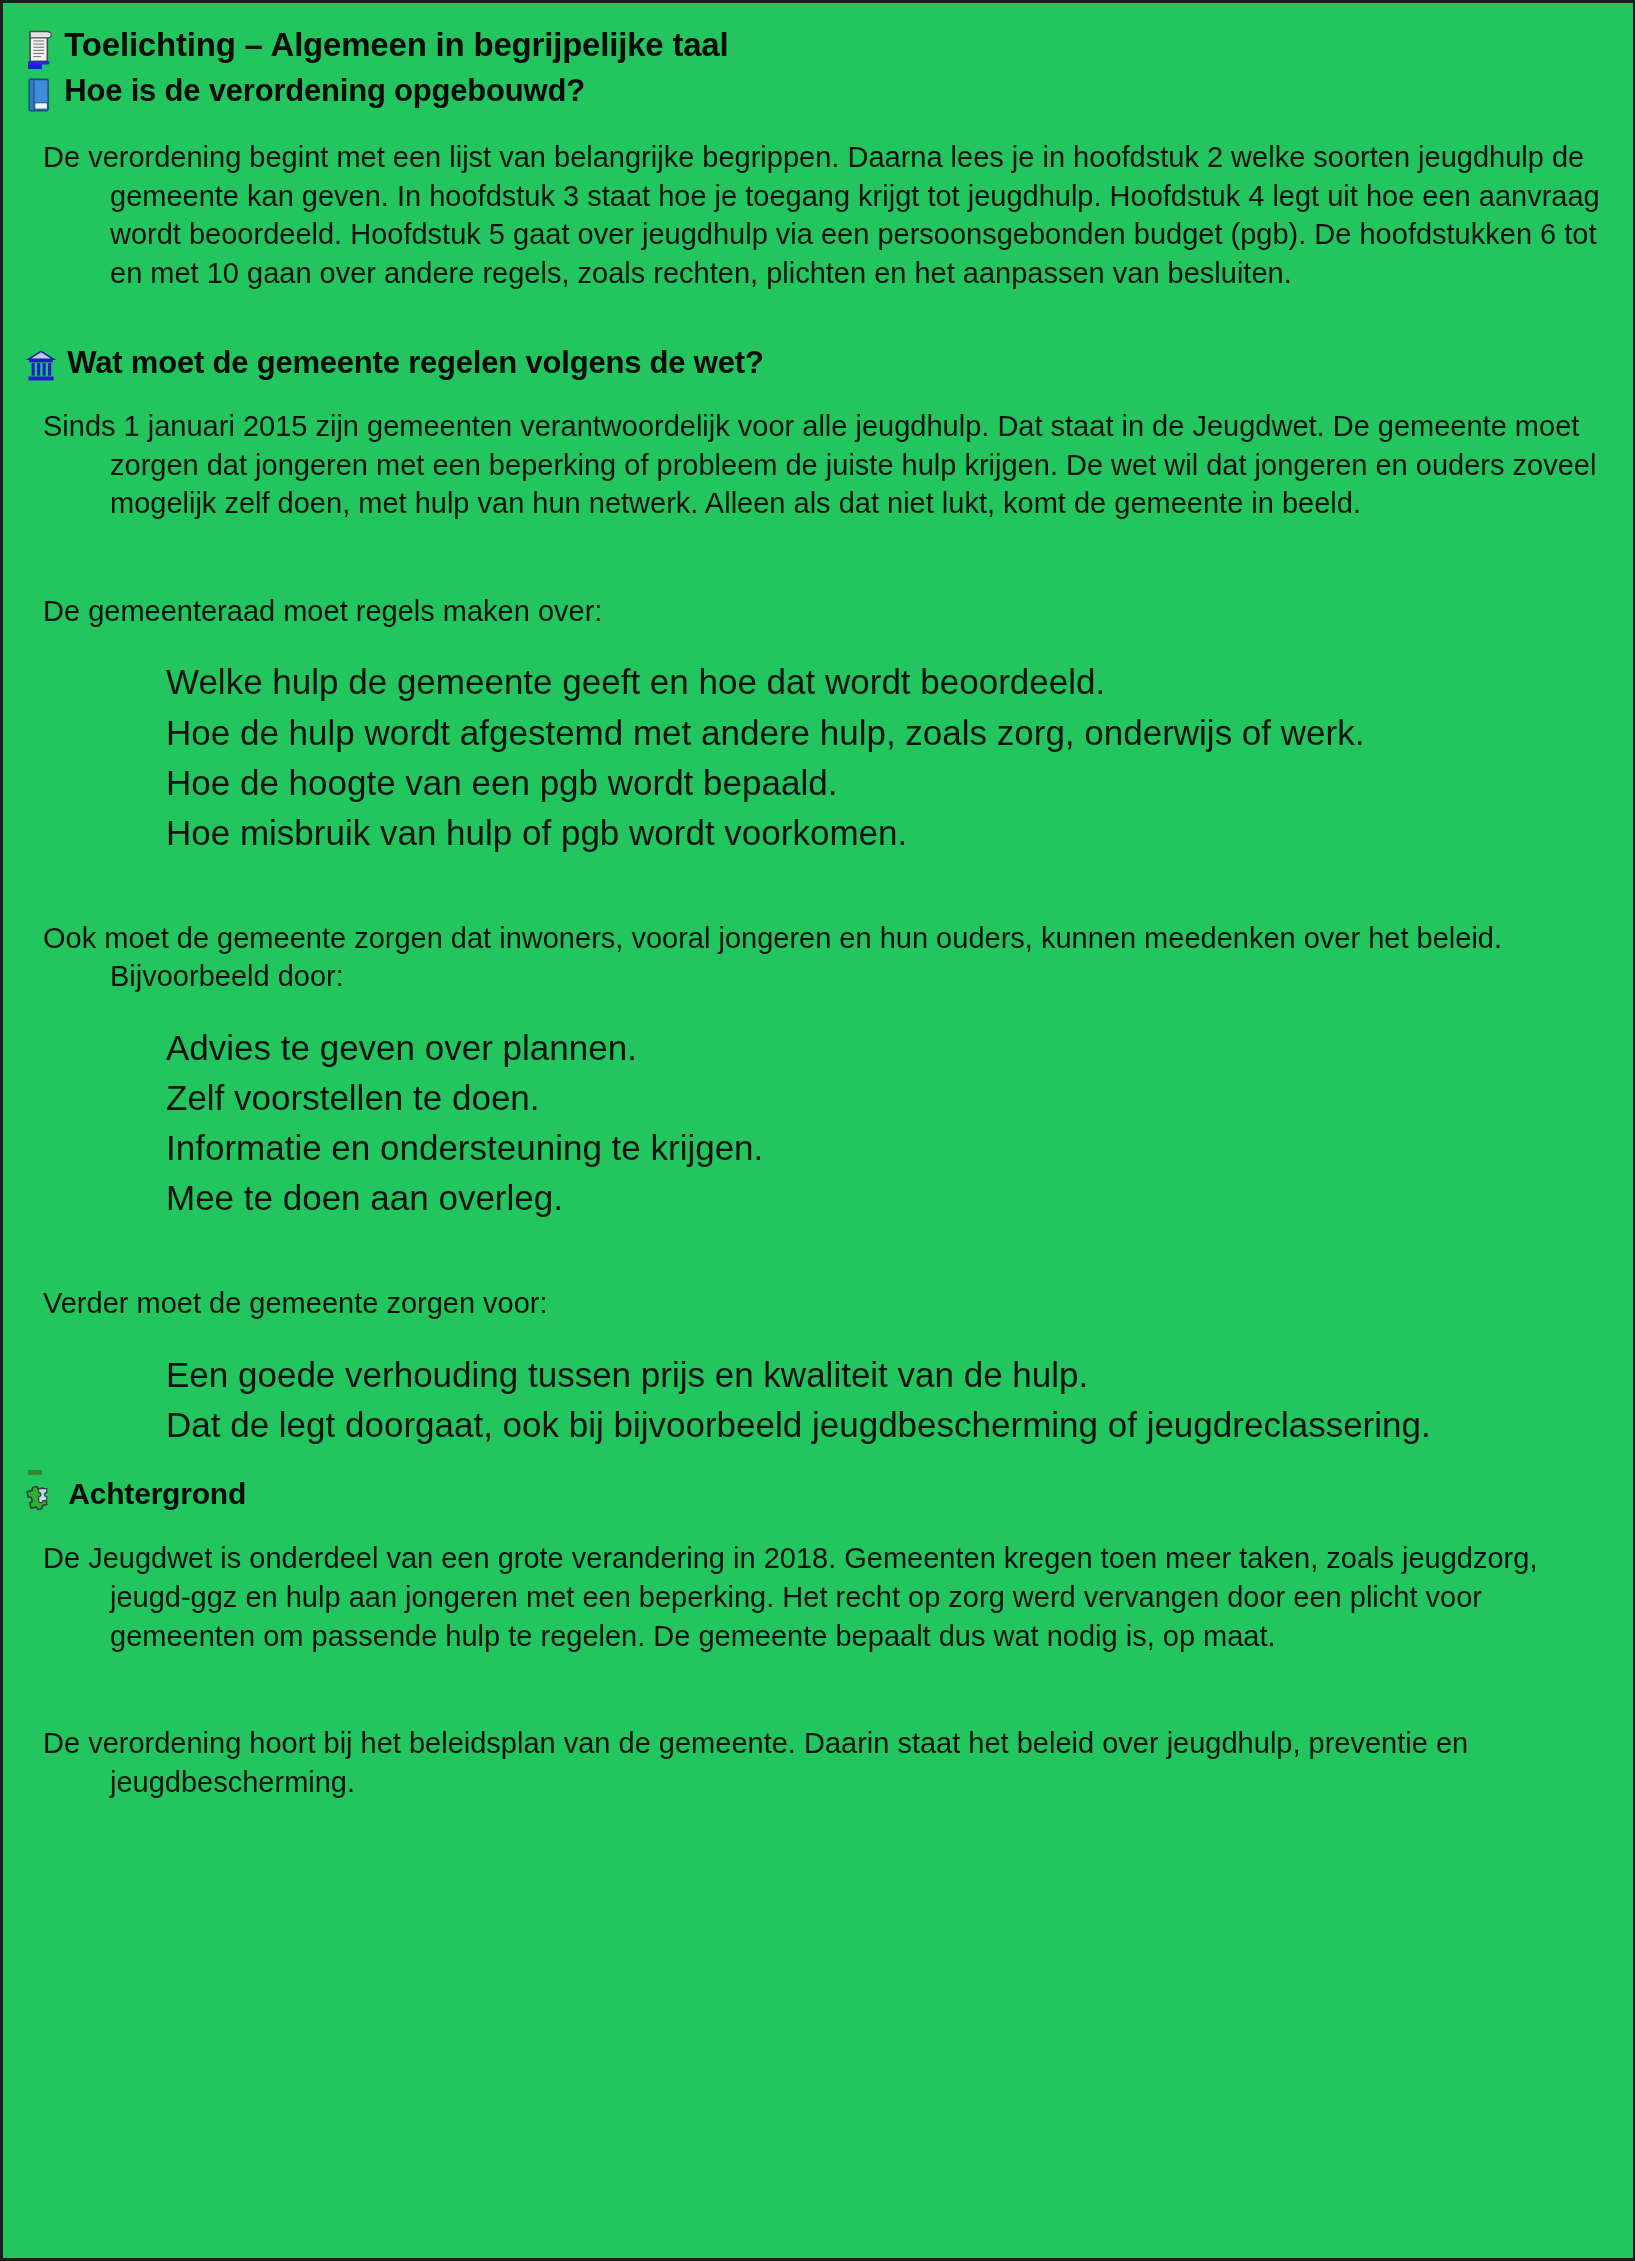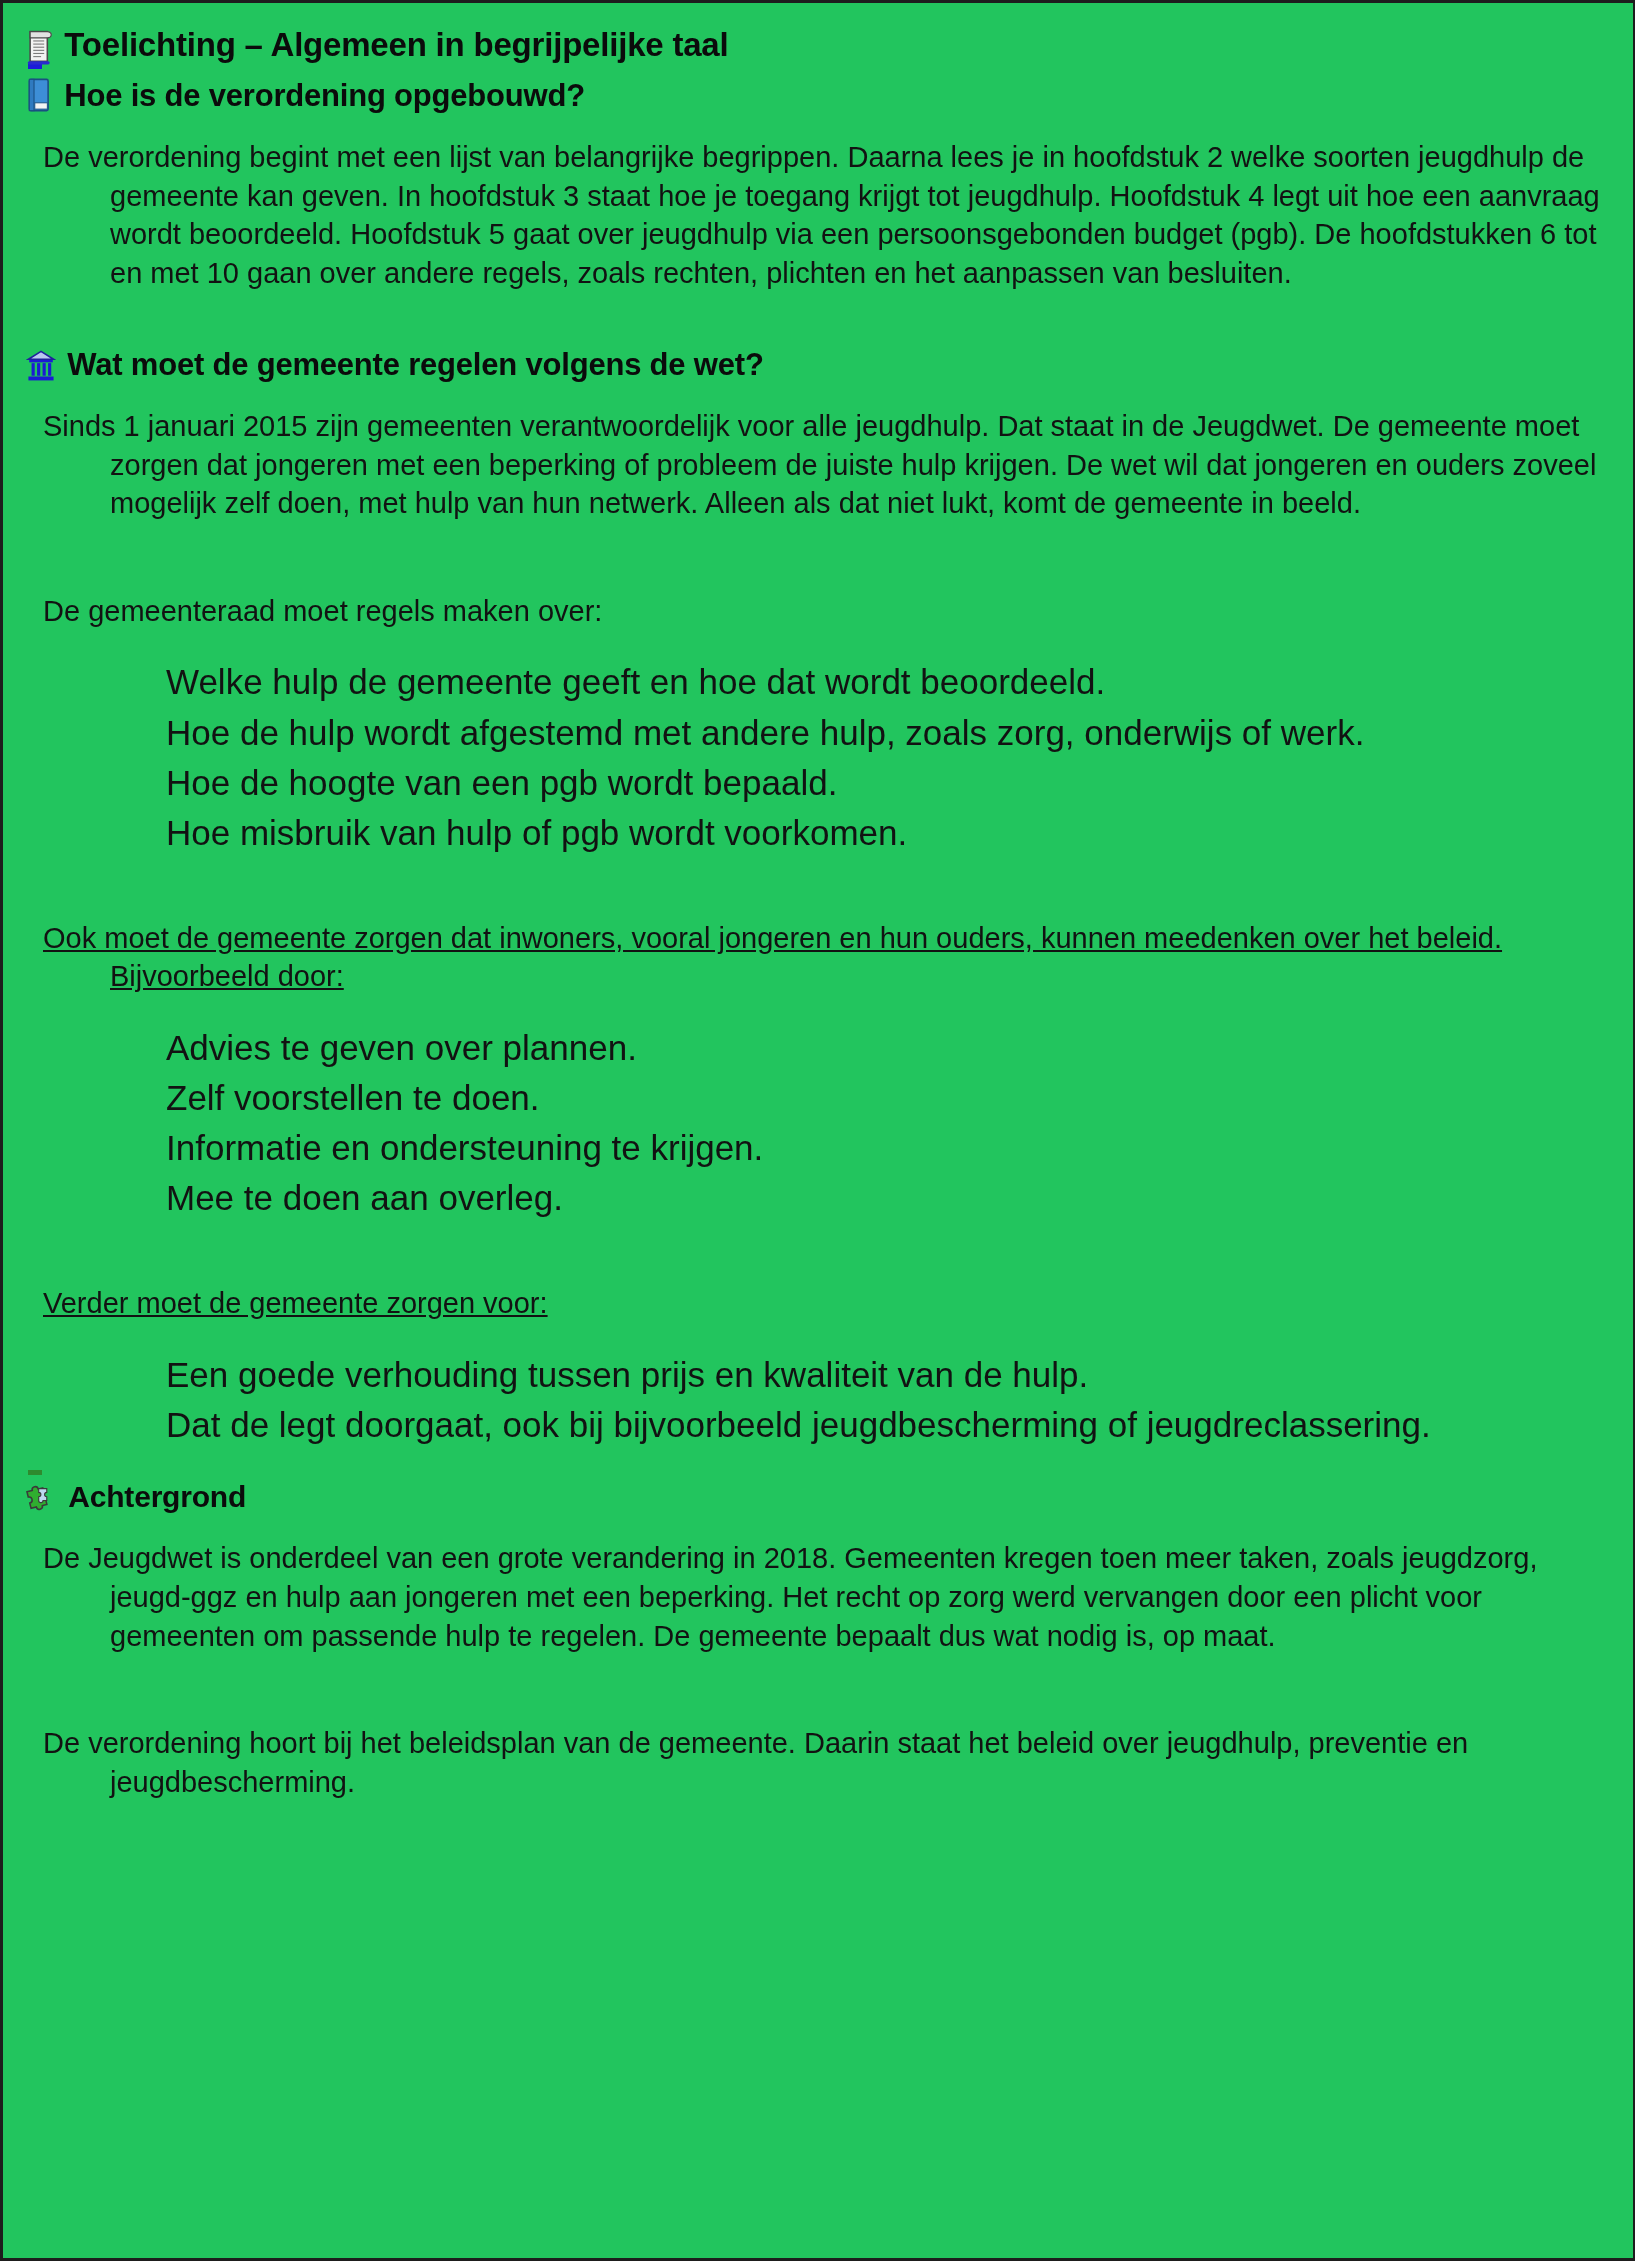--- a/index.html
+++ b/index.html
@@ -33,21 +33,21 @@
     color: #0b0b0b;
     letter-spacing: -0.2px;
   }
   .heading .htext {
     line-height: 1.0;
   }
 
   .h-title { font-size: 33px; margin: 11px 0 0 6.3px; }
   .h-title .htext { font-stretch: condensed; font-size: 33px; }
 
-  .h-sub   { font-size: 31px; margin: 55px 0 0 6.3px; align-items: flex-end; }
+  .h-sub   { font-size: 31px; margin: 55px 0 0 6.3px; }
   .h-sub .htext { font-size: 31px; }
 
   .icon {
     flex: 0 0 auto;
     display: inline-block;
     position: relative;
     top: 1.6px;
   }
 
   
@@ -72,21 +72,21 @@
   .para {
     font-size: 29px;
     line-height: 1.33;
     color: #121212;
     margin: 27px 0 0 23px;
     padding-left: 67px;
     text-indent: -67px;
     max-width: 1574px;
     font-stretch: condensed;
   }
-  .para.gap   { margin-top: 61px; text-decoration: underline; }
+  .para.gap   { margin-top: 61px; }
 
   .list {
     margin: 27px 0 0 146px;
     padding: 0;
     list-style: none;
   }
   .list li {
     font-size: 35px;
     line-height: 1.43;
     color: #121212;

